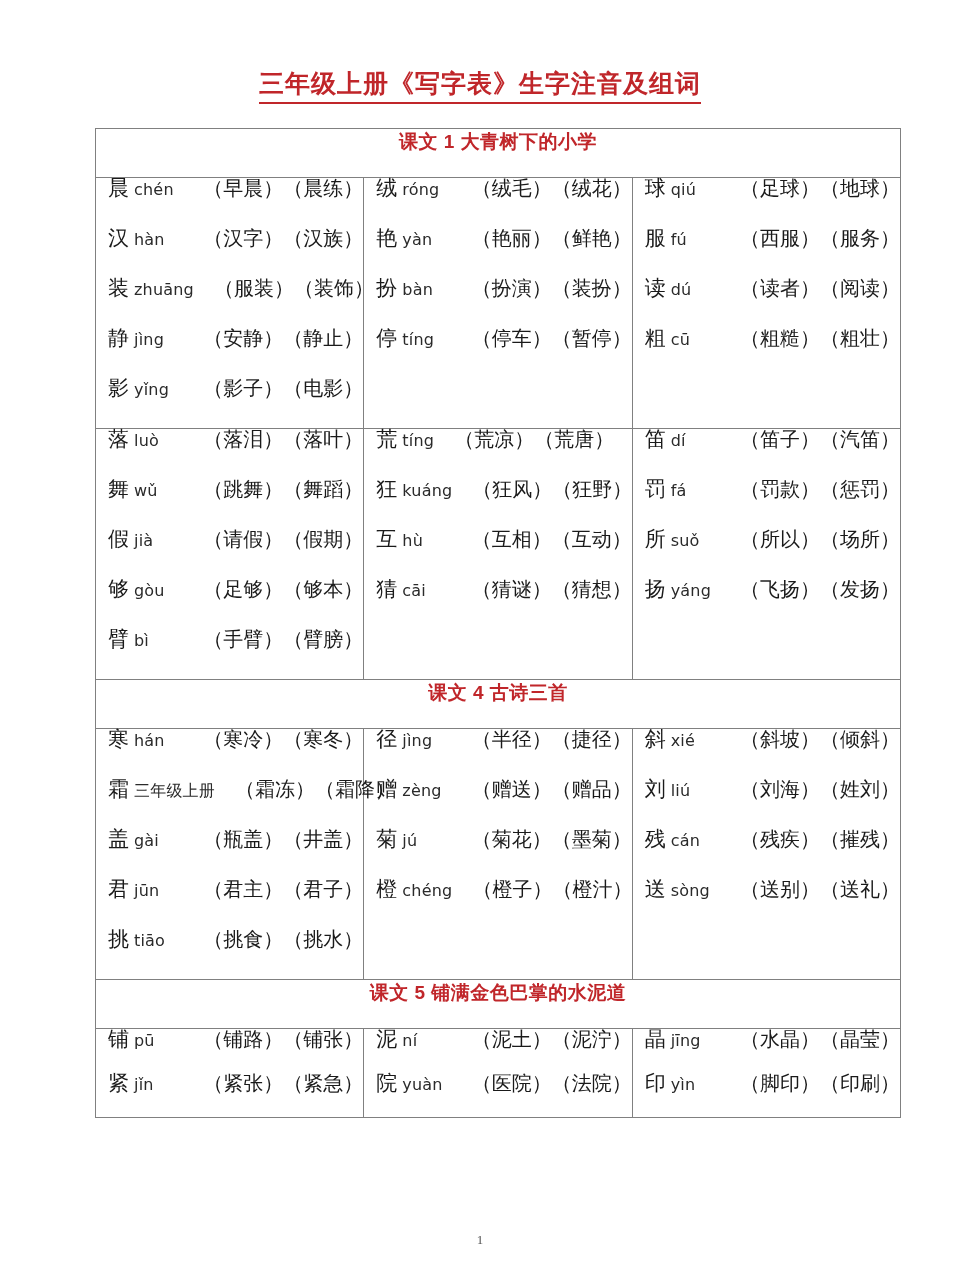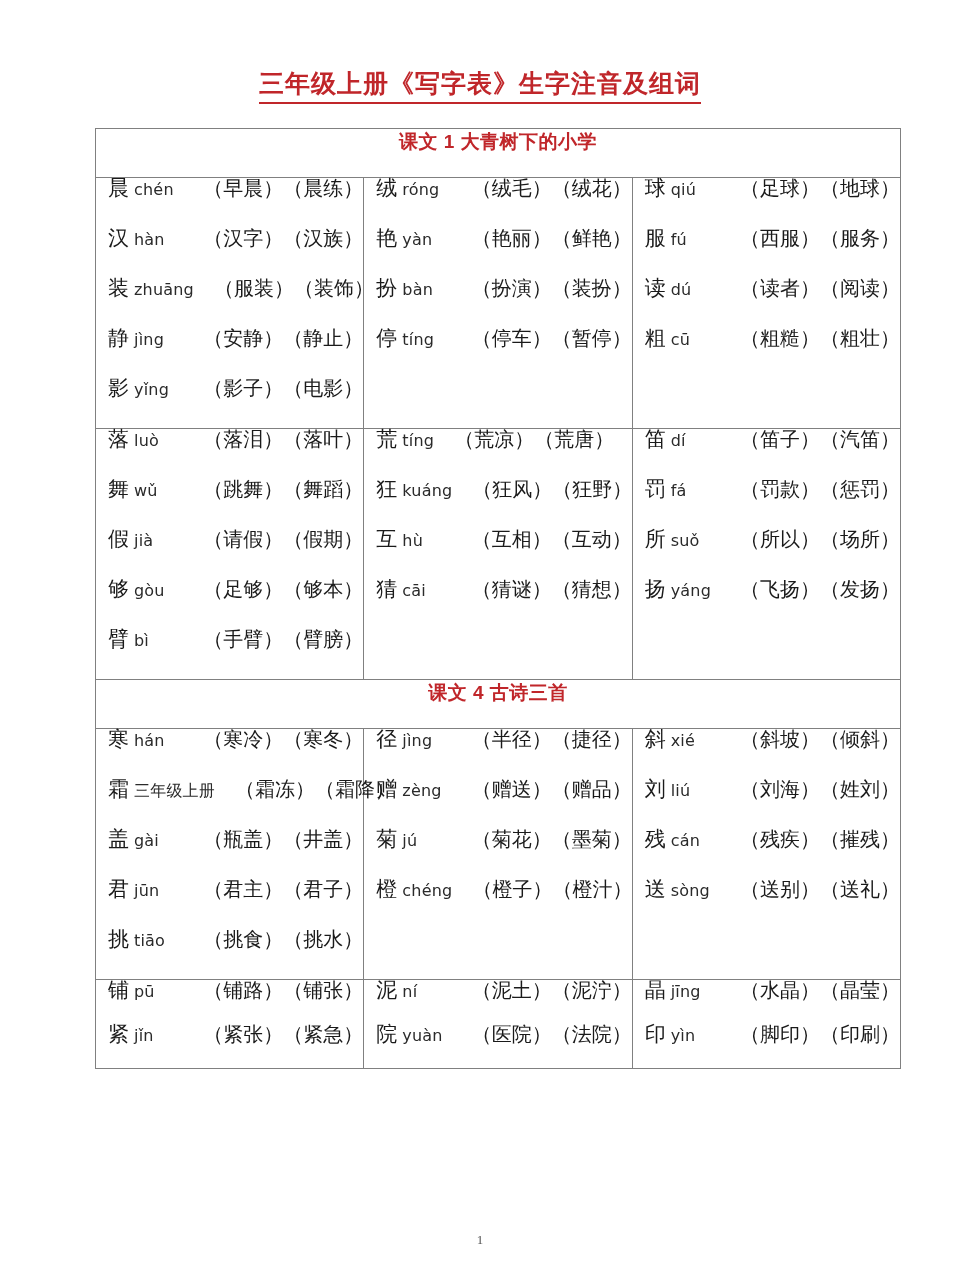--- a/index.html
+++ b/index.html
@@ -391,20 +391,23 @@
             </div>
             <div class="entry">
               <span class="hanzi">送</span>
               <span class="pinyin">sòng</span>
               <span class="entry-spacer"></span>
               <span class="words">（送别）（送礼）</span>
             </div>
           </td>
         </tr>
         <tr>
+          <td class="section-head-cell" colspan="3"><span class="section-head-text">课文 5  铺满金色巴掌的水泥道</span></td>
+        </tr>
+        <tr>
           <td class="col-cell c1">
             <div class="entry compact">
               <span class="hanzi">铺</span>
               <span class="pinyin">pū</span>
               <span class="entry-spacer"></span>
               <span class="words">（铺路）（铺张）</span>
             </div>
             <div class="entry compact">
               <span class="hanzi">紧</span>
               <span class="pinyin">jǐn</span>

